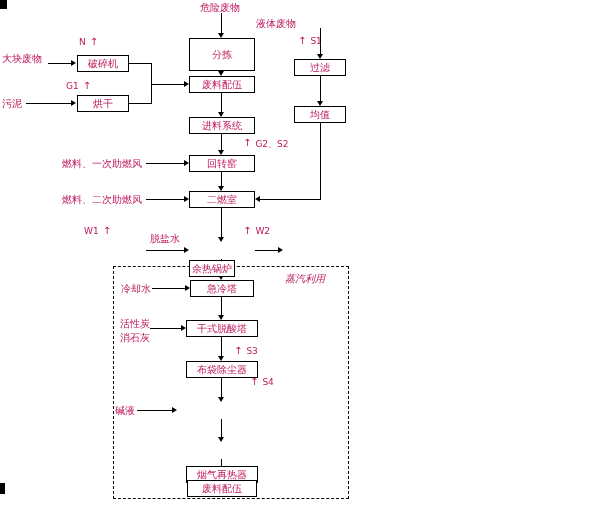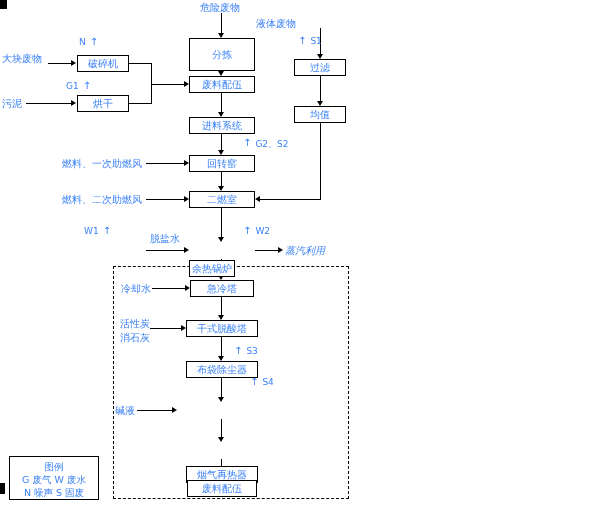--- a/index.html
+++ b/index.html
@@ -1,30 +1,30 @@
 <!DOCTYPE html>
 <html><head>
 <meta charset="utf-8">
 <style>
   * { margin:0; padding:0; box-sizing:border-box; }
   html,body { background:#fff; }
   body { font-family:"DejaVu Sans", sans-serif; }
-  .canvas { position:relative; width:614px; height:506px; background:#ffffff; overflow:hidden; color:#3b82f6; }
+  .canvas { position:relative; width:614px; height:506px; background:#ffffff; overflow:hidden; color:#be185d; }
   .b { position:absolute; border:1px solid #000; background:#fff; display:flex; align-items:center; justify-content:center; font-size:10px; white-space:nowrap; z-index:3; }
   .t { position:absolute; font-size:10px; white-space:nowrap; z-index:3; }
   .em { position:absolute; font-size:9px; white-space:nowrap; display:flex; align-items:flex-start; gap:4px; z-index:3; }
   .up { font-size:10px; line-height:10px; }
   .lv { position:absolute; width:1px; background:#000; z-index:1; }
   .lh { position:absolute; height:1px; background:#000; z-index:1; }
   .ad { position:absolute; width:0; height:0; border-left:3px solid transparent; border-right:3px solid transparent; border-top:5px solid #000; z-index:2; }
   .ar { position:absolute; width:0; height:0; border-top:3px solid transparent; border-bottom:3px solid transparent; border-left:5px solid #000; z-index:2; }
   .al { position:absolute; width:0; height:0; border-top:3px solid transparent; border-bottom:3px solid transparent; border-right:5px solid #000; z-index:2; }
   .dash { position:absolute; border:1px dashed #000; z-index:0; }
   .legend { position:absolute; border:1px solid #000; font-size:9.5px; line-height:13px; text-align:center; padding-top:3px; z-index:3; background:#fff; }
-  .italic { font-style:italic; }
+  .italic { font-style:italic;margin-top:28px; }
   .mark { position:absolute; background:#000; z-index:4; }
 </style>
 </head>
 <body>
 
 <div class="canvas">
 
   <div class="mark" style="left:0;top:0;width:7px;height:9px"></div>
   <div class="mark" style="left:0;top:483px;width:5px;height:11px"></div>
 
@@ -146,19 +146,14 @@
   </div>
   <div class="em" style="left:234px;top:346px">
     <span class="up">↑</span>
     <span>S3</span>
   </div>
   <div class="em" style="left:250px;top:377px">
     <span class="up">↑</span>
     <span>S4</span>
   </div>
 
-  <div class="legend" style="left:9px;top:456px;width:90px;height:44px">
-    <div>图例</div>
-    <div>G 废气 W 废水</div>
-    <div>N 噪声 S 固废</div>
-  </div>
 
 </div>
 
 </body></html>

